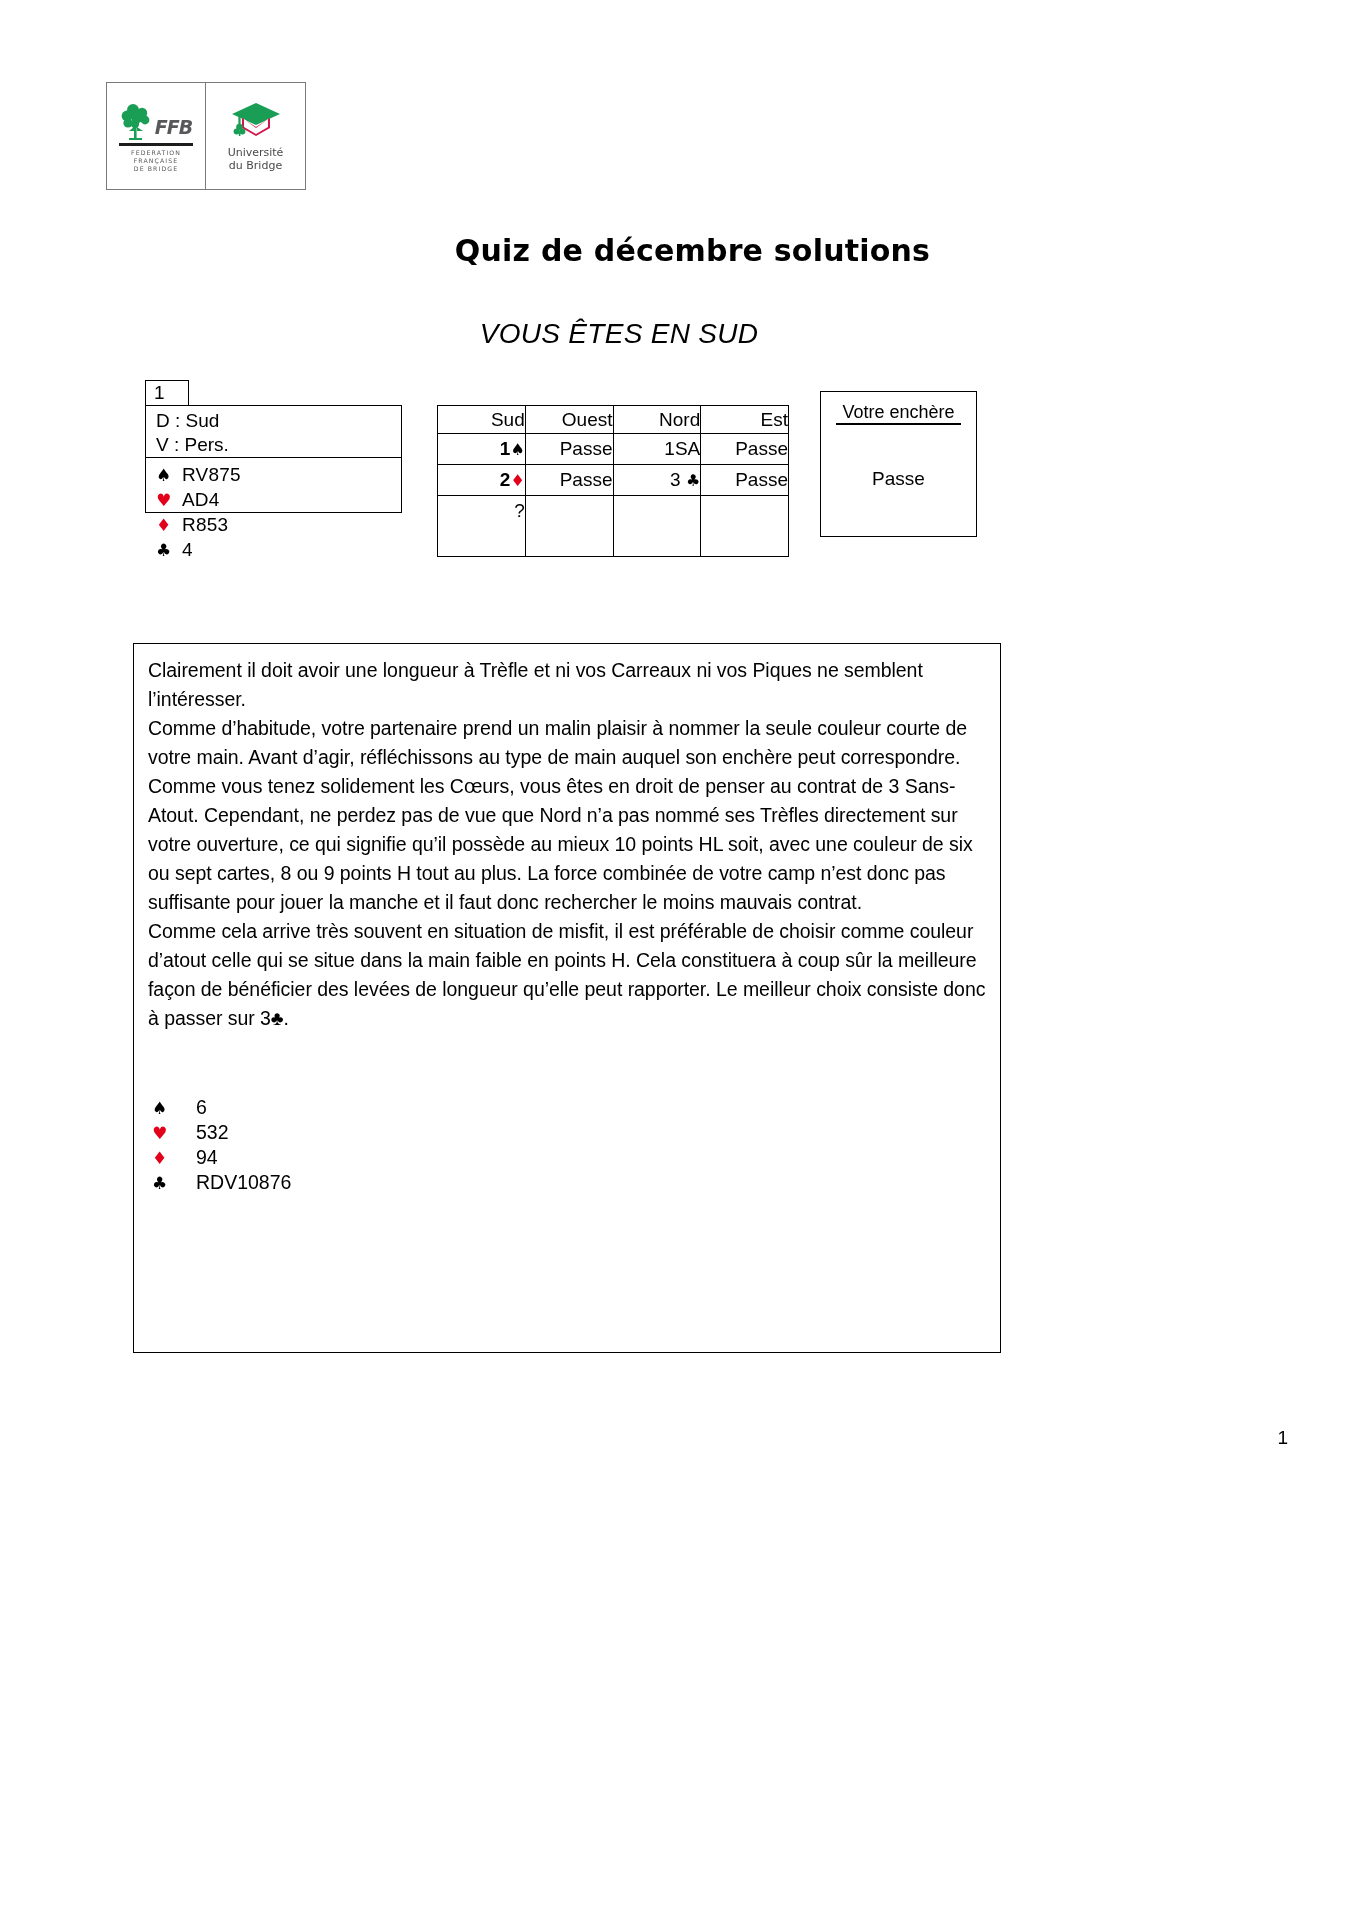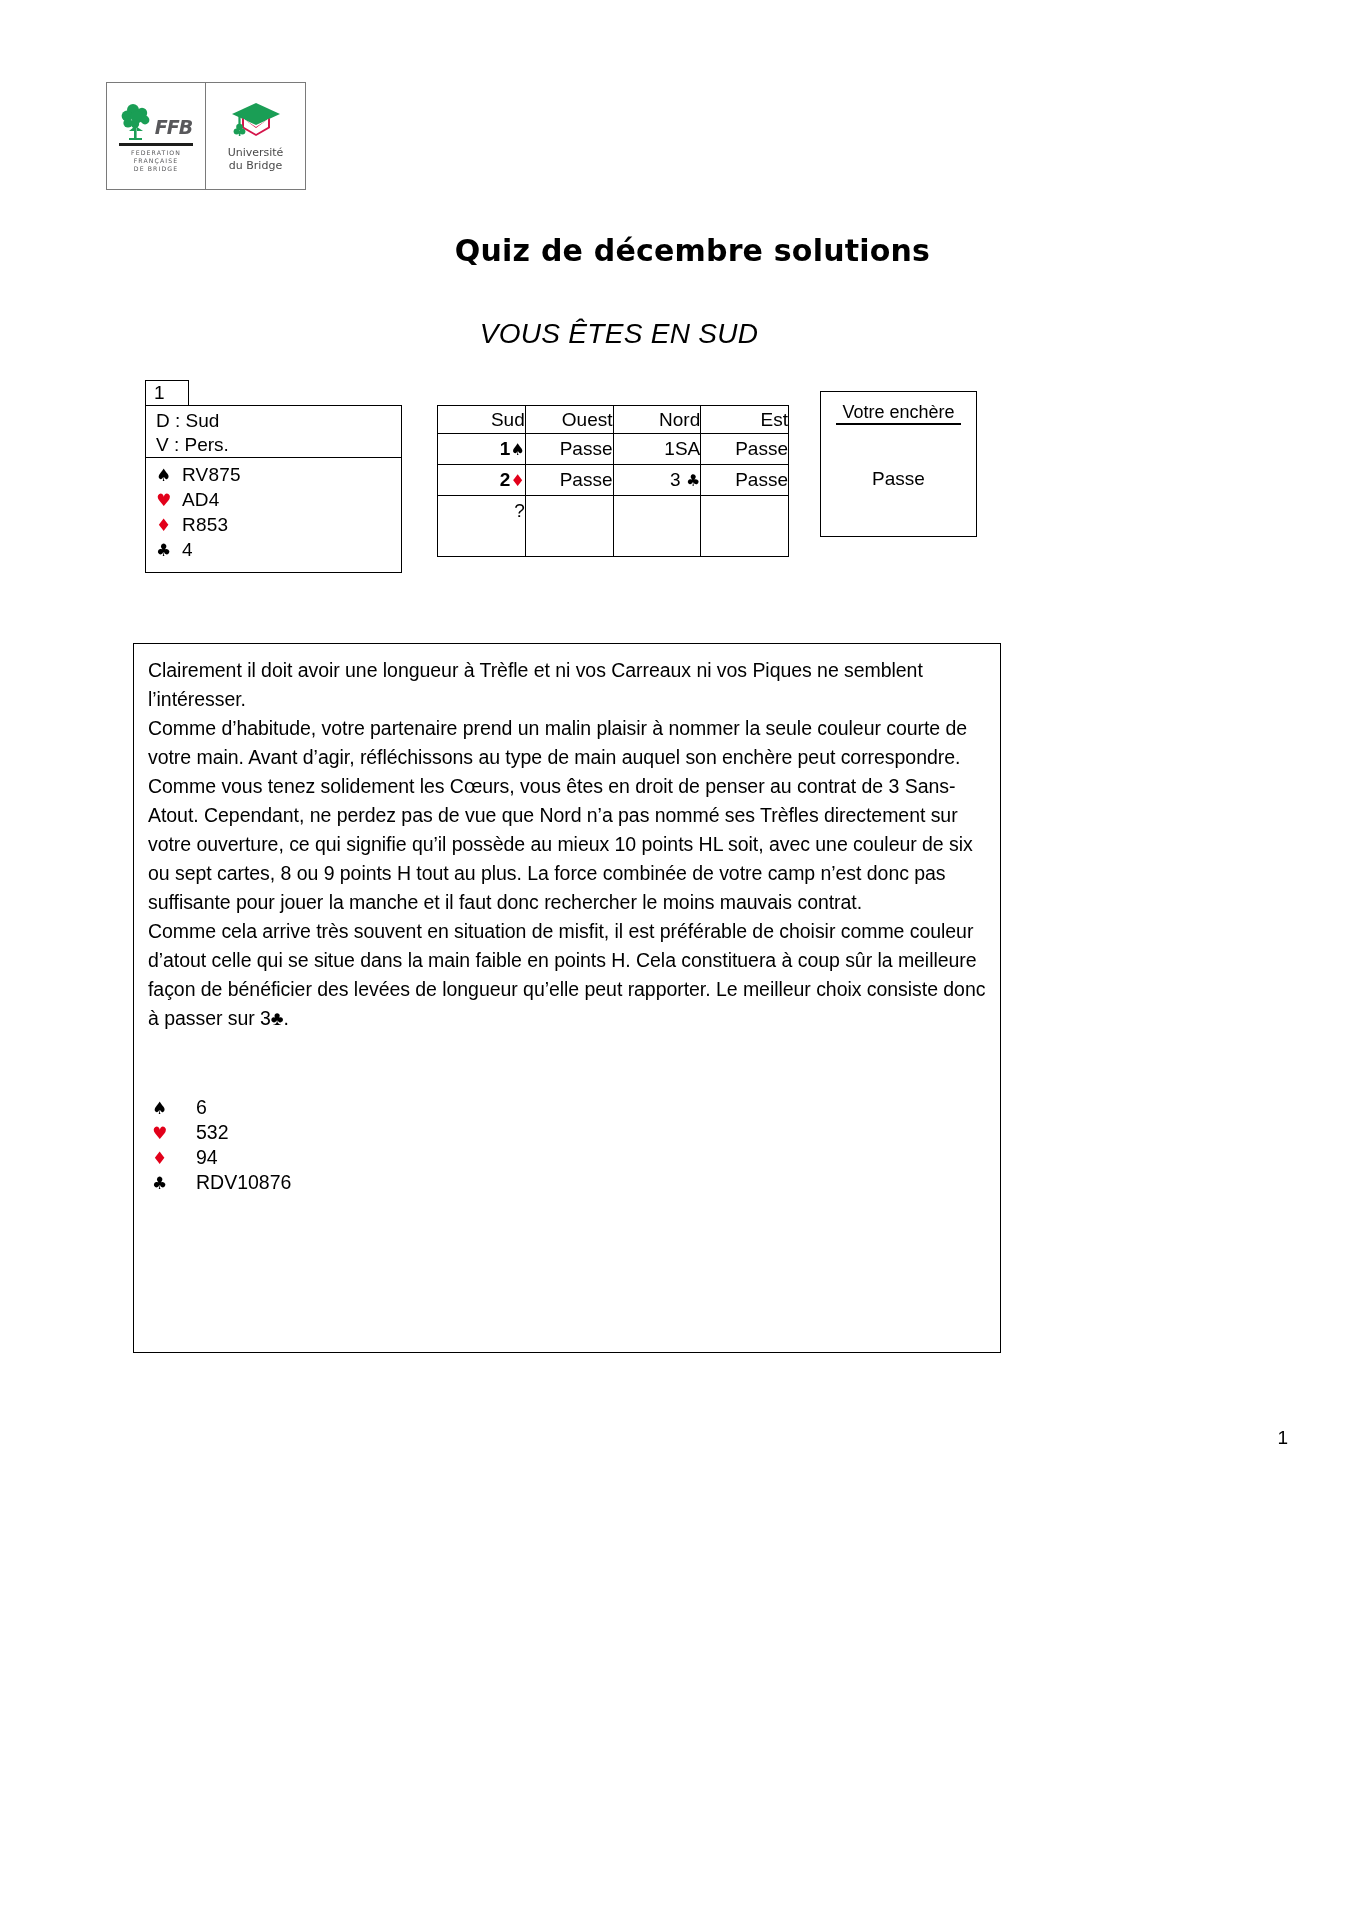--- a/index.html
+++ b/index.html
@@ -122,21 +122,21 @@
     line-height: 24px;
     padding-left: 8px;
     background: #fff;
     z-index: 3;
   }
   #deal-box {
     position: absolute;
     left: 145px;
     top: 405px;
     width: 257px;
-    height: 168px;
+    height: 108px;
     border: 1.2px solid #000;
     box-sizing: border-box;
     background: #fff;
   }
   #deal-meta {
     border-bottom: 1.2px solid #000;
     padding: 3px 0 4px 10px;
     box-sizing: border-box;
     height: 52px;
   }

